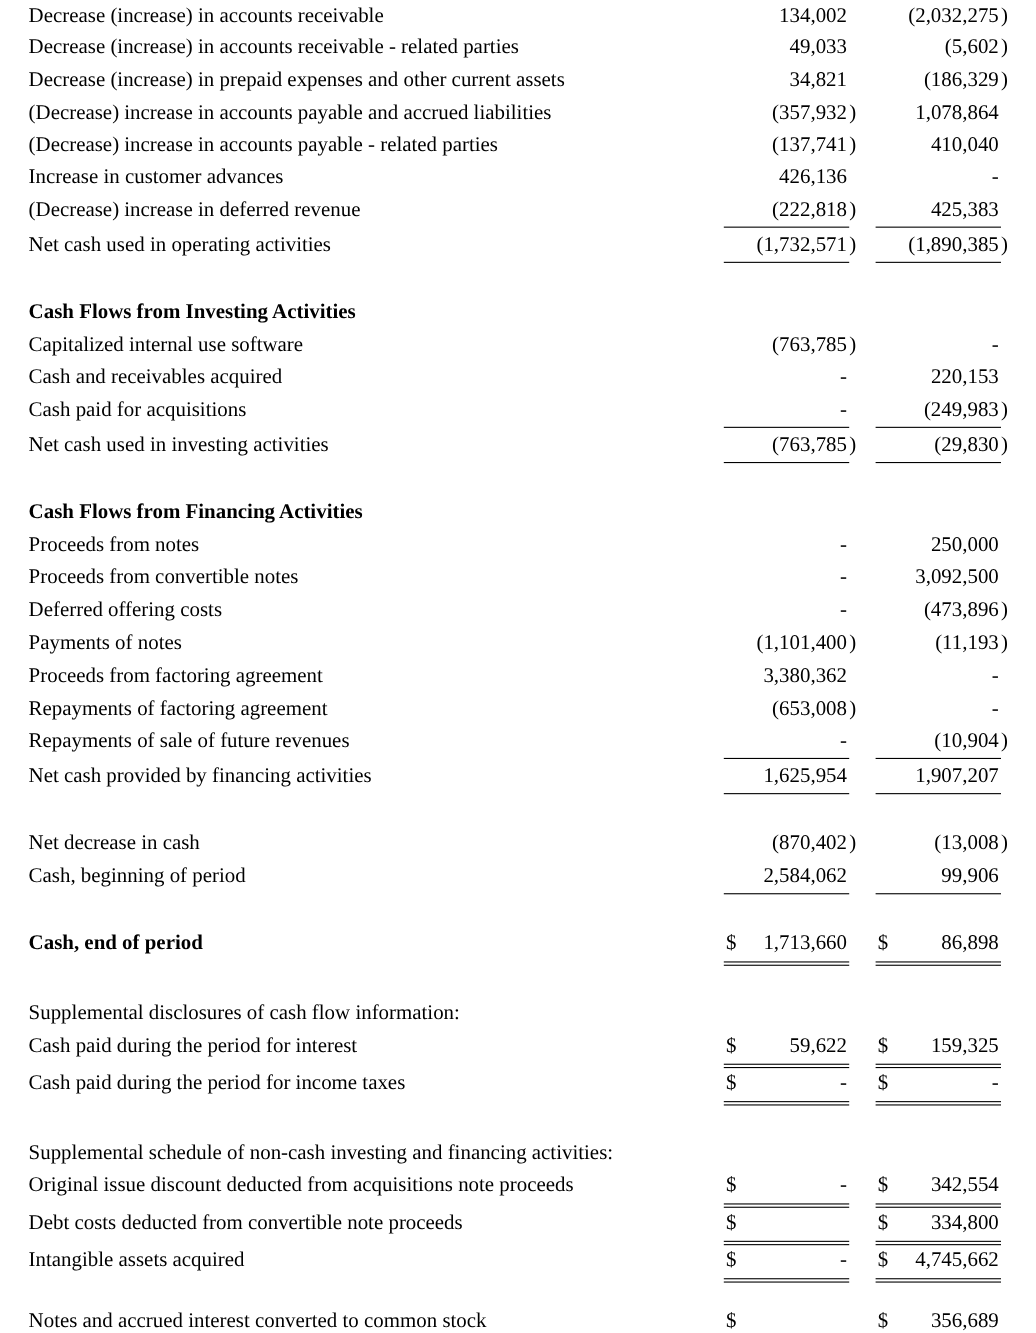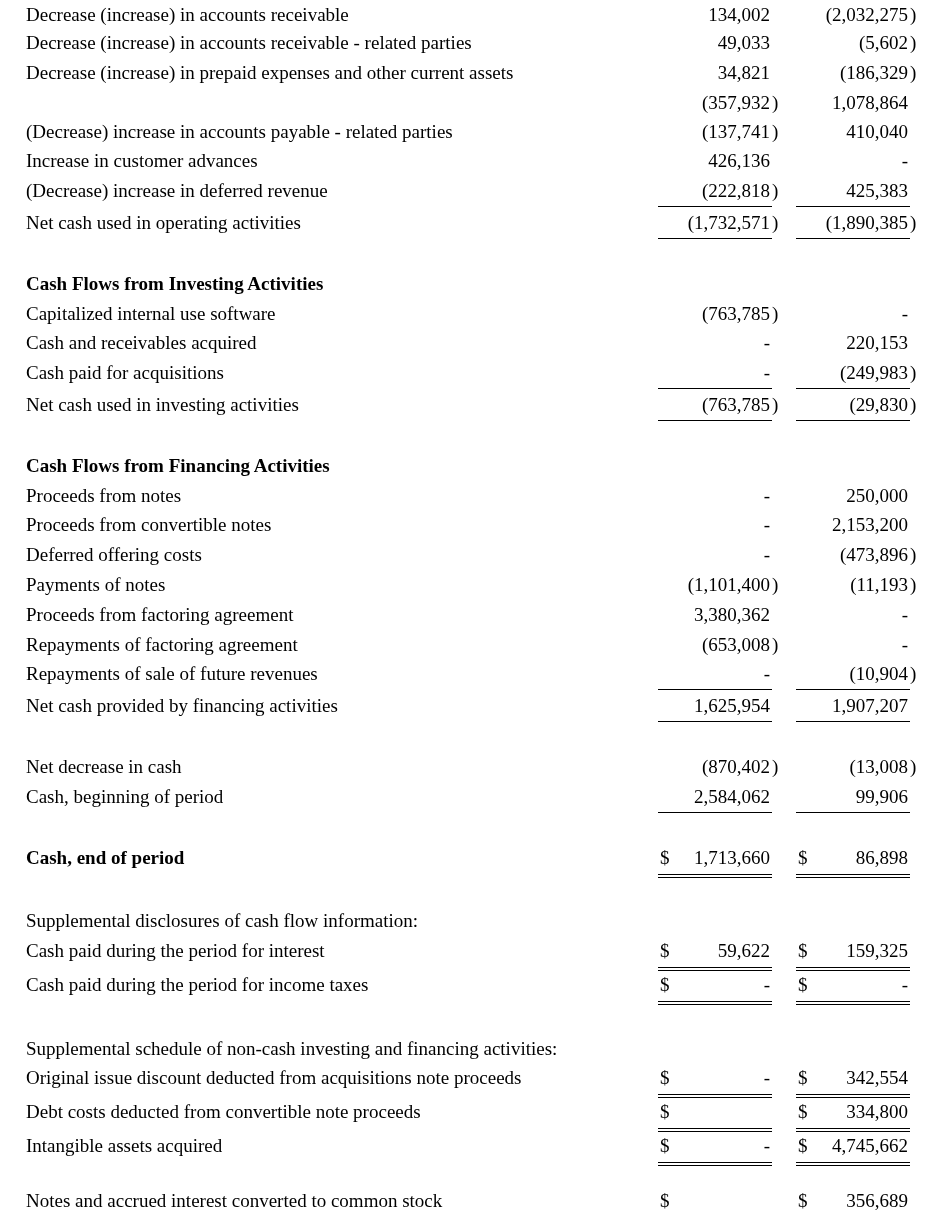--- a/index.html
+++ b/index.html
@@ -55,20 +55,21 @@
     <span class="cell c1">
         <span class="num">34,821</span>
         <span class="paren"></span>
       </span>
     <span class="cell c2">
         <span class="num">(186,329</span>
         <span class="paren">)</span>
       </span>
   </div>
   <div class="row" style="top:88px">
+    <span class="label">(Decrease) increase in accounts payable and accrued liabilities</span>
     <span class="cell c1">
         <span class="num">(357,932</span>
         <span class="paren">)</span>
       </span>
     <span class="cell c2">
         <span class="num">1,078,864</span>
         <span class="paren"></span>
       </span>
   </div>
   <div class="row" style="top:117px">
@@ -178,21 +179,21 @@
         <span class="paren"></span>
       </span>
   </div>
   <div class="row" style="top:510px">
     <span class="label">Proceeds from convertible notes</span>
     <span class="cell c1">
         <span class="num">-</span>
         <span class="paren"></span>
       </span>
     <span class="cell c2">
-        <span class="num">2,153,200</span>
+        <span class="num">3,092,500</span>
         <span class="paren"></span>
       </span>
   </div>
   <div class="row" style="top:540px">
     <span class="label">Deferred offering costs</span>
     <span class="cell c1">
         <span class="num">-</span>
         <span class="paren"></span>
       </span>
     <span class="cell c2">

